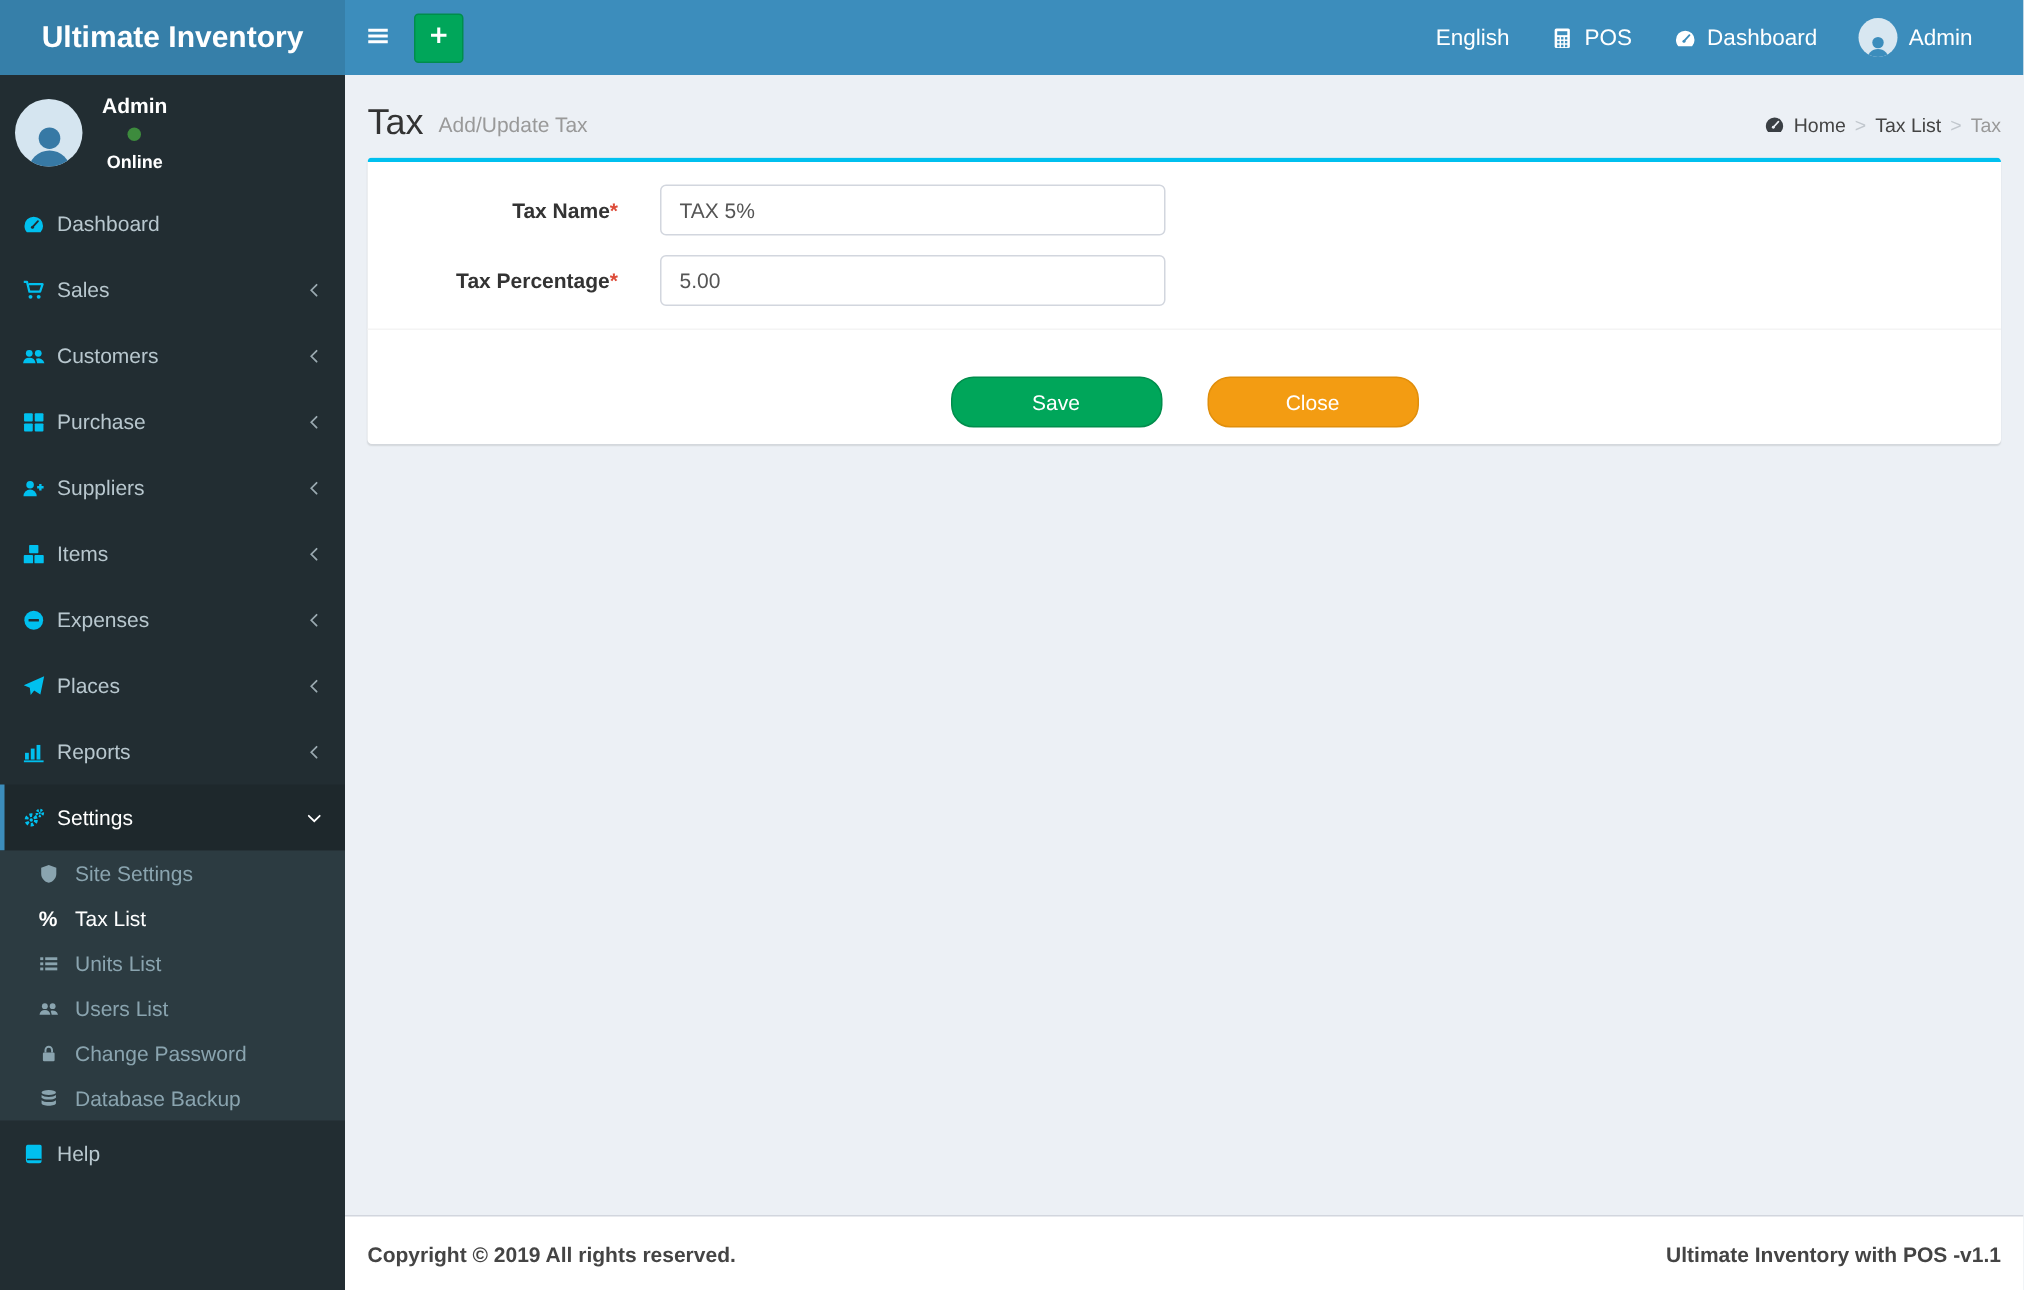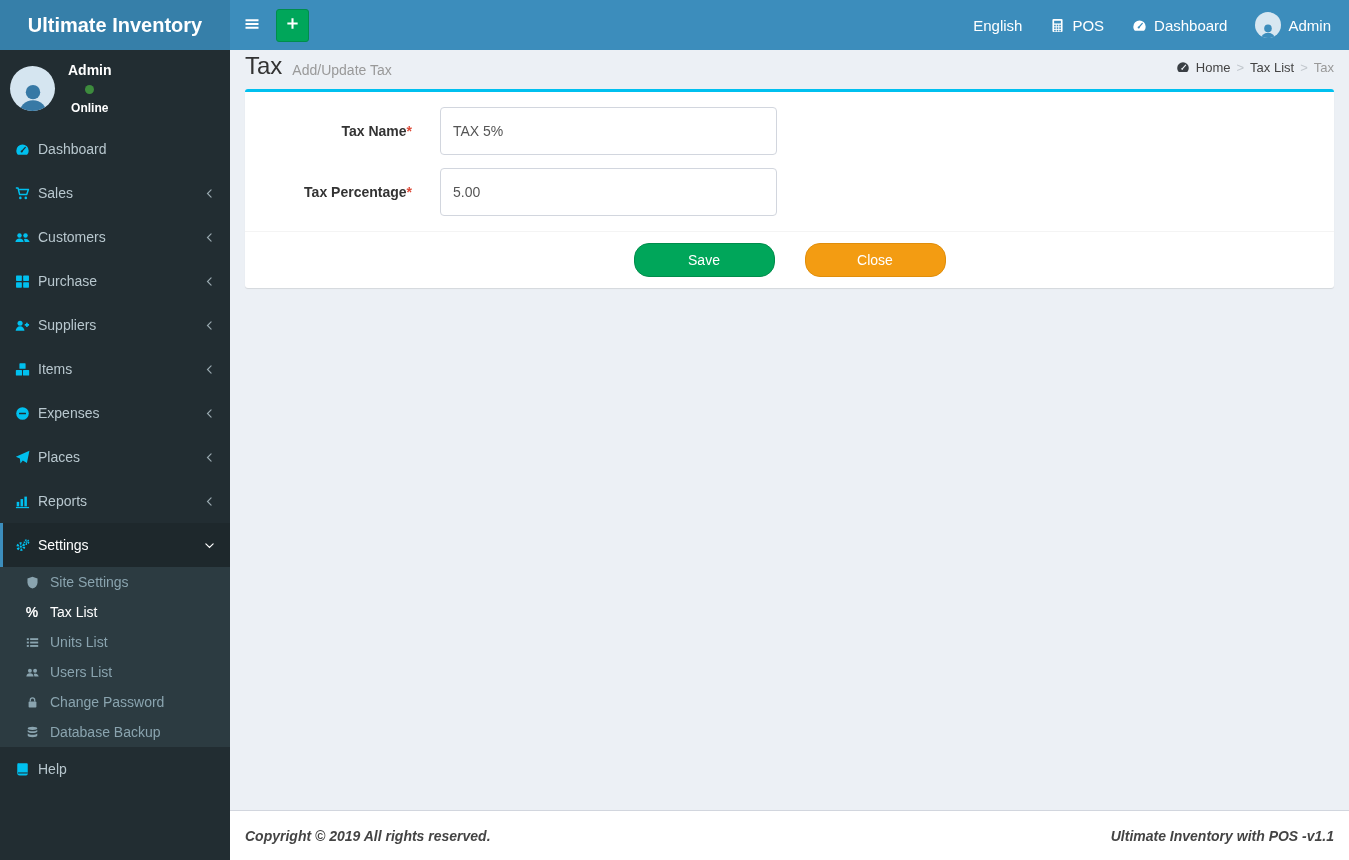--- a/index.html
+++ b/index.html
@@ -27,21 +27,21 @@
     display: flex; align-items: center; justify-content: center; cursor: pointer;
   }
   .hamburger svg { width: 16px; height: 16px; }
   .add-btn {
     width: 33px; height: 33px; margin-left: 2px;
     background: var(--save-green, #00a65a);
     border: 1px solid #008d4c; border-radius: 3px;
     color: #fff; display: flex; align-items: center; justify-content: center; cursor: pointer;
   }
   .add-btn svg { width: 15px; height: 15px; }
-  .navbar-right { margin-left: auto; display: flex; align-items: stretch; height: 44px; padding-right: 4px; }
+  .navbar-right { margin-left: auto; display: flex; align-items: stretch; height: 44px; padding-right: 20px; }
   .nav-item {
     color: #fff; padding: 0 14px; display: flex; align-items: center; gap: 7px;
     font-size: 15px; cursor: pointer;
   }
   .nav-item .icon { display: flex; color: #fff; }
   .nav-item .icon svg { width: 15px; height: 15px; --bg: var(--navbar-blue, #3c8dbc); }
   .nav-avatar {
     width: 26px; height: 26px; border-radius: 50%;
     background: #d8e7f1; position: relative; overflow: hidden;
     color: var(--navbar-blue, #3c8dbc);
@@ -86,59 +86,59 @@
     padding-left: 23px; color: var(--submenu-text, #8aa4af); font-size: 14px; cursor: pointer;
   }
   .submenu-item .icon { width: 18px; display: flex; justify-content: center; color: var(--submenu-text, #8aa4af); }
   .submenu-item .icon svg { width: 13px; height: 13px; --bg: var(--submenu-dark, #2c3b41); }
   .submenu-item .icon.txt { font-weight: bold; font-size: 14px; line-height: 1; }
   .submenu-item.active { color: #fff; }
   .submenu-item.active .icon { color: #fff; }
 
   
   .content-area { flex: 1; display: flex; flex-direction: column; background: var(--content-bg, #ecf0f5); }
-  .content-header { padding: 2px 15px 9px; display: flex; align-items: center; }
+  .content-header { padding: 18px 15px 9px; display: flex; }
   .page-title { font-size: 24px; font-weight: normal; color: #333; line-height: 28px; }
   .page-subtitle { font-size: 14px; color: #999; margin-left: 10px; margin-top: 7px; }
   .breadcrumb { margin-left: auto; display: flex; align-items: center; gap: 6px; font-size: 13px; margin-top: 2px; }
   .breadcrumb .icon { display: flex; color: #3a3f44; }
   .breadcrumb .icon svg { width: 14px; height: 14px; --bg: var(--content-bg, #ecf0f5); }
   .crumb { color: #444; cursor: pointer; }
   .crumb.current { color: #999; cursor: default; }
   .crumb-sep { color: #c1c7cd; }
 
   .box {
     margin: 0 15px; background: #fff;
     border-top: 3px solid var(--box-accent-cyan, #00c0ef);
     border-radius: 3px; box-shadow: 0 1px 1px rgba(0,0,0,.1);
   }
   .box-body { padding: 15px 10px 2px; }
   .form-row { display: flex; align-items: center; margin-bottom: 13px; }
   .form-label { width: 185px; text-align: right; padding-right: 28px; font-weight: bold; color: #333; font-size: 14px; }
   .required { color: var(--required-red, #dd4b39); }
   .form-input {
-    width: 337px; height: 48px;
+    width: 337px; height: 34px;
     border: 1px solid #d2d6de; border-radius: 4px;
     padding: 6px 12px; font-size: 14px; color: #555;
     font-family: "Liberation Sans", sans-serif; background: #fff; outline: none;
   }
   .box-footer { border-top: 1px solid #f4f4f4; padding: 11px 10px; display: flex; justify-content: center; gap: 30px; }
   .btn {
     width: 141px; height: 34px; border-radius: 15px; color: #fff;
-    font-size: 14px; font-family: "Liberation Sans", sans-serif; cursor: pointer;
+    font-size: 14px; font-family: "Liberation Sans", sans-serif; cursor: pointer; margin-top: 20px;
   }
   .btn-save { background: var(--save-green, #00a65a); border: 1px solid #008d4c; }
   .btn-close { background: var(--close-orange, #f39c12); border: 1px solid #e08e0b; }
 
   .spacer { flex: 1; }
 
   .main-footer {
     background: #fff; border-top: 1px solid #d2d6de;
     padding: 15px; display: flex; align-items: center;
-    color: #444; font-weight: bold; font-size: 14px; height: 50px; font-style: italic;
+    color: #444; font-weight: bold; font-size: 14px; height: 50px;
   }
   .footer-right { margin-left: auto; }
 </style>
 </head>
 <body>
 
 <div class="app">
 
   <header class="navbar">
     <a class="logo">Ultimate Inventory</a>

